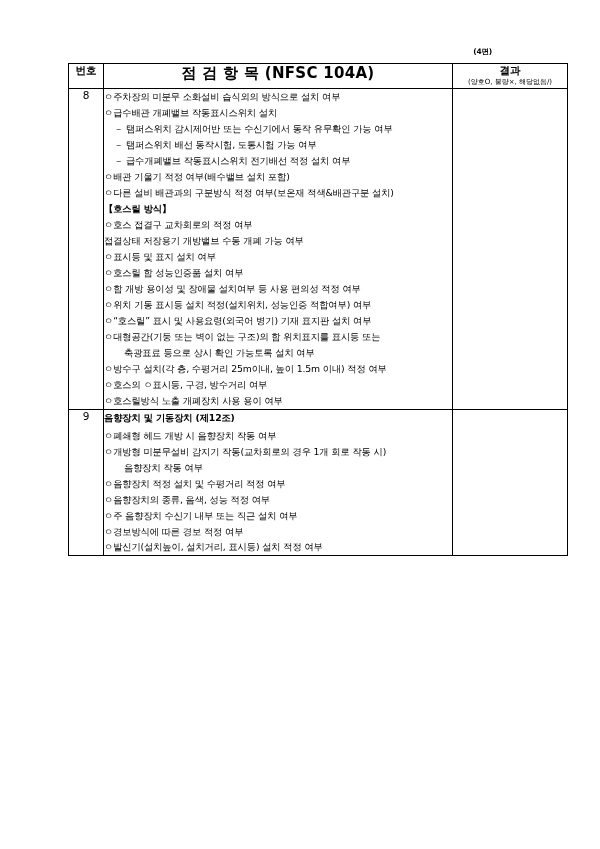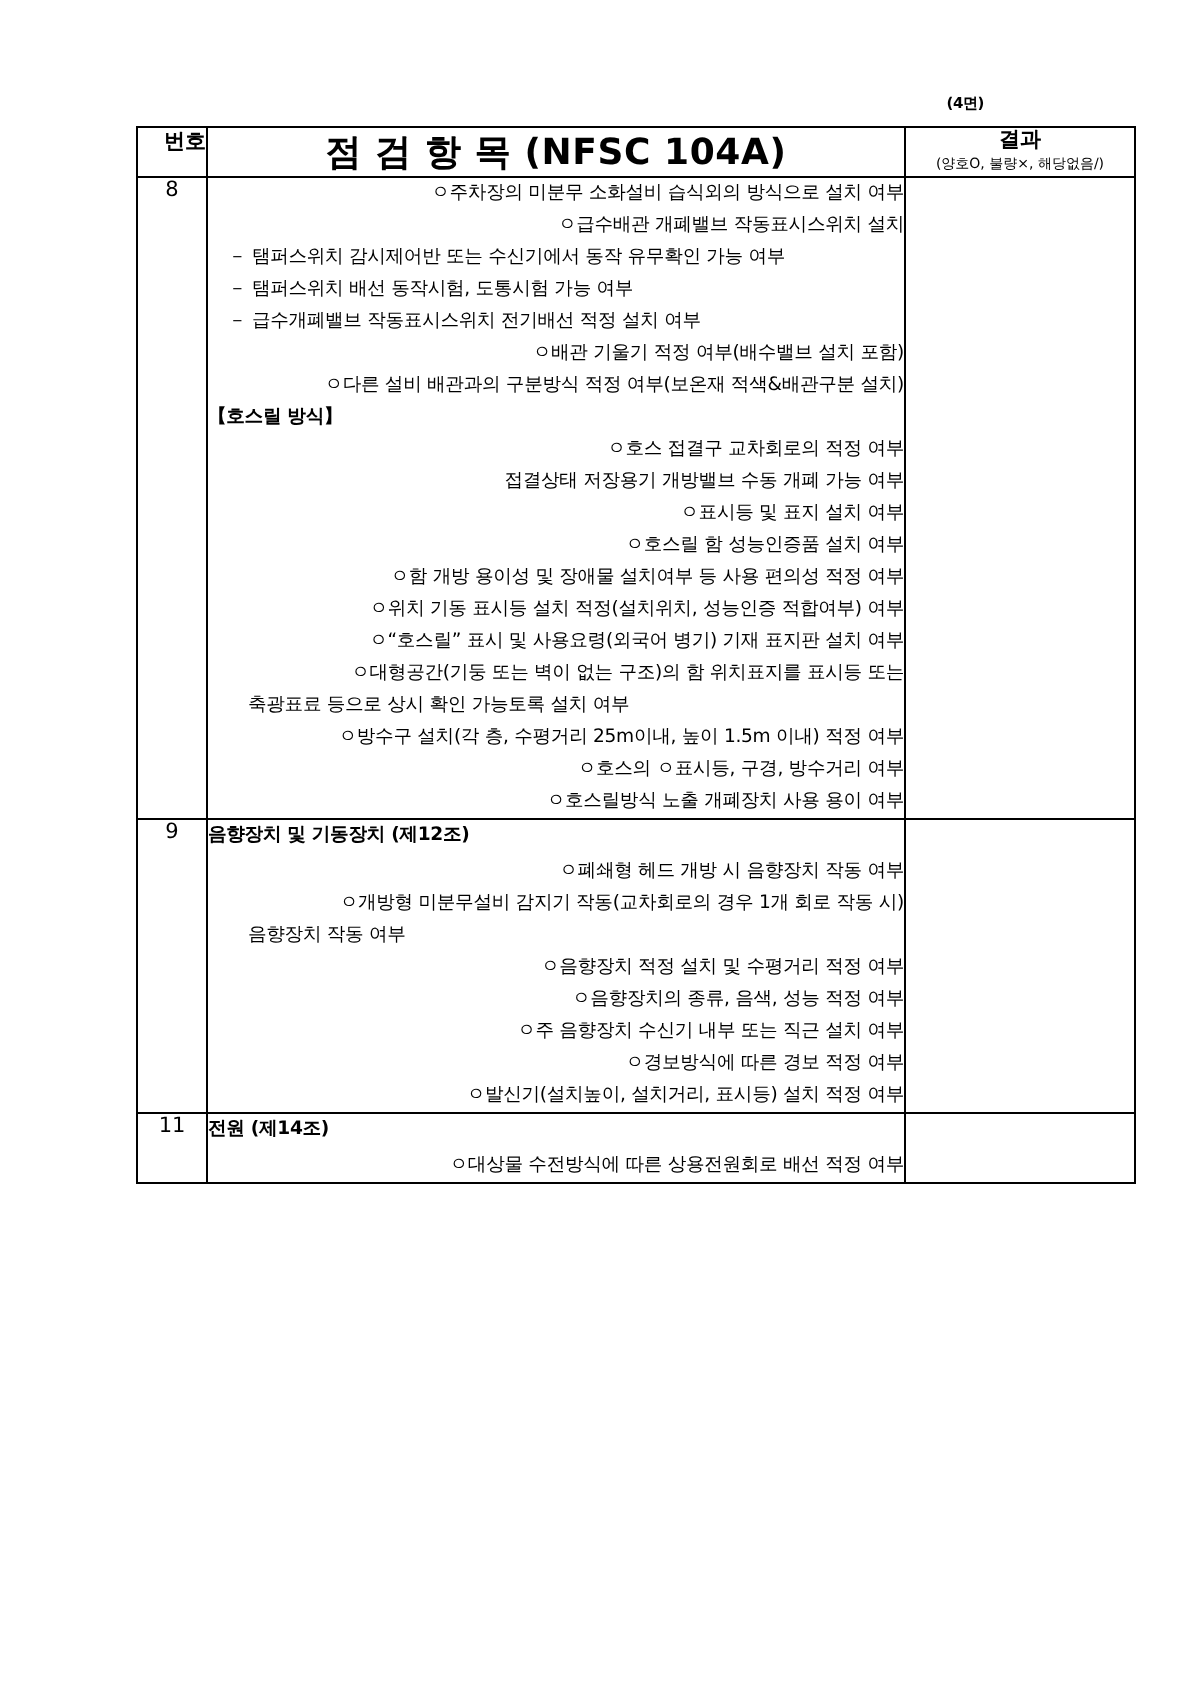--- a/index.html
+++ b/index.html
@@ -37,32 +37,32 @@
     width: 496px;
     border-collapse: collapse;
     table-layout: fixed;
   }
   table.checklist th,
   table.checklist td {
     border: 1px solid #000000;
     vertical-align: top;
     padding: 0;
   }
-  th.col-no { width: 34px; text-align: right; }
+  th.col-no { width: 34px; }
   th.col-item { width: 348px; }
   th.col-res { width: 114px; }
 
   thead th {
     text-align: center;
     vertical-align: middle;
     padding: 5px 2px 6px 2px;
     font-weight: bold;
   }
   .hd-no { font-size: 10.5px; }
-  .hd-item { font-size: 18px; letter-spacing: 0.3px; }
+  .hd-item { font-size: 15px; letter-spacing: 0.3px; }
   .hd-res-main { font-size: 10.5px; line-height: 1.25; }
   .hd-res-sub { font-size: 7px; font-weight: normal; line-height: 1.4; margin-top: 1px; }
 
   td.no-cell {
     text-align: center;
     vertical-align: middle;
     font-size: 10.5px;
   }
   td.items-cell {
     padding: 6px 6px 7px 8px;
@@ -81,21 +81,20 @@
     line-height: 1.72;
     white-space: pre-wrap;
     letter-spacing: -0.15px;
   }
   li.kind-head {
     font-weight: bold;
     padding-left: 0;
   }
   li.kind-bullet {
     padding-left: 0;
-    text-align: right;
   }
   li.kind-dash {
     padding-left: 10px;
   }
   li.kind-cont {
     padding-left: 20px;
   }
   li.kind-section {
     font-weight: bold;
     font-size: 11px;
@@ -190,28 +189,18 @@
             <li class="kind-bullet">ㅇ음향장치의 종류, 음색, 성능 적정 여부</li>
             <li class="kind-bullet">ㅇ주 음향장치 수신기 내부 또는 직근 설치 여부</li>
             <li class="kind-bullet">ㅇ경보방식에 따른 경보 적정 여부</li>
             <li class="kind-bullet">ㅇ발신기(설치높이, 설치거리, 표시등) 설치 적정 여부</li>
           </ul>
         </td>
         <td class="result-cell"></td>
       </tr>
 
 
-      <tr>
-        <td class="no-cell">11</td>
-        <td class="items-cell">
-          <ul class="items">
-            <li class="kind-section">전원 (제14조)</li>
-            <li class="kind-bullet">ㅇ대상물 수전방식에 따른 상용전원회로 배선 적정 여부</li>
-          </ul>
-        </td>
-        <td class="result-cell"></td>
-      </tr>
 
     </tbody>
   </table>
 
 
 </div>
 
 </body></html>

